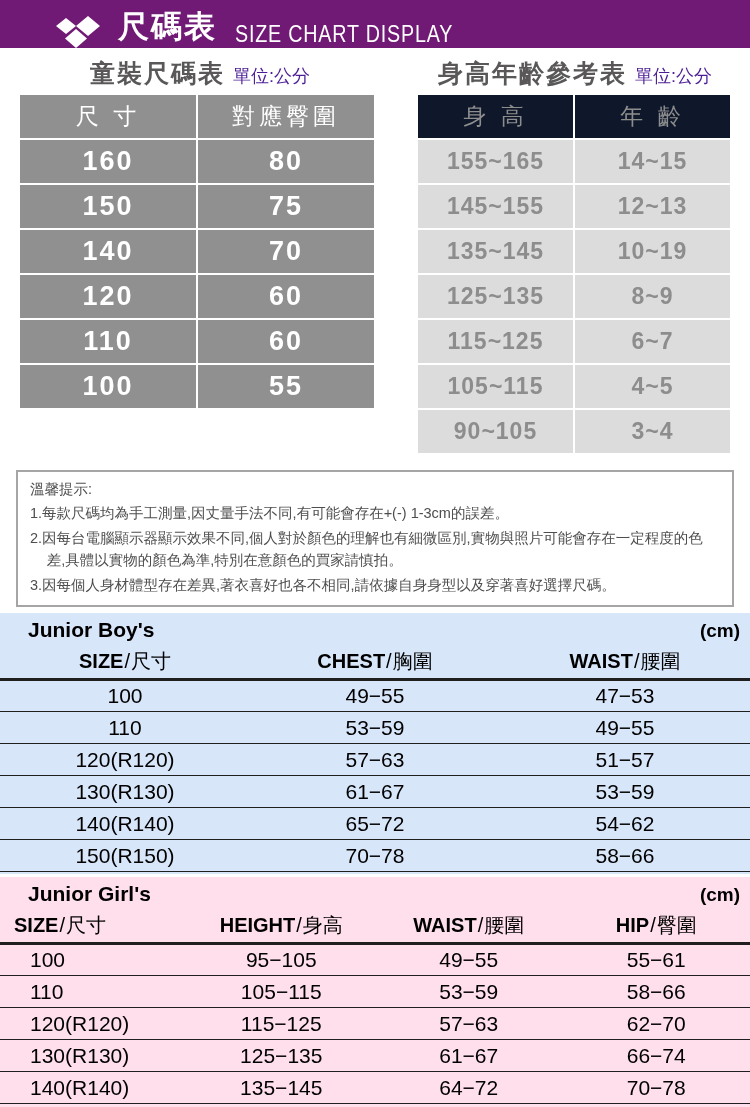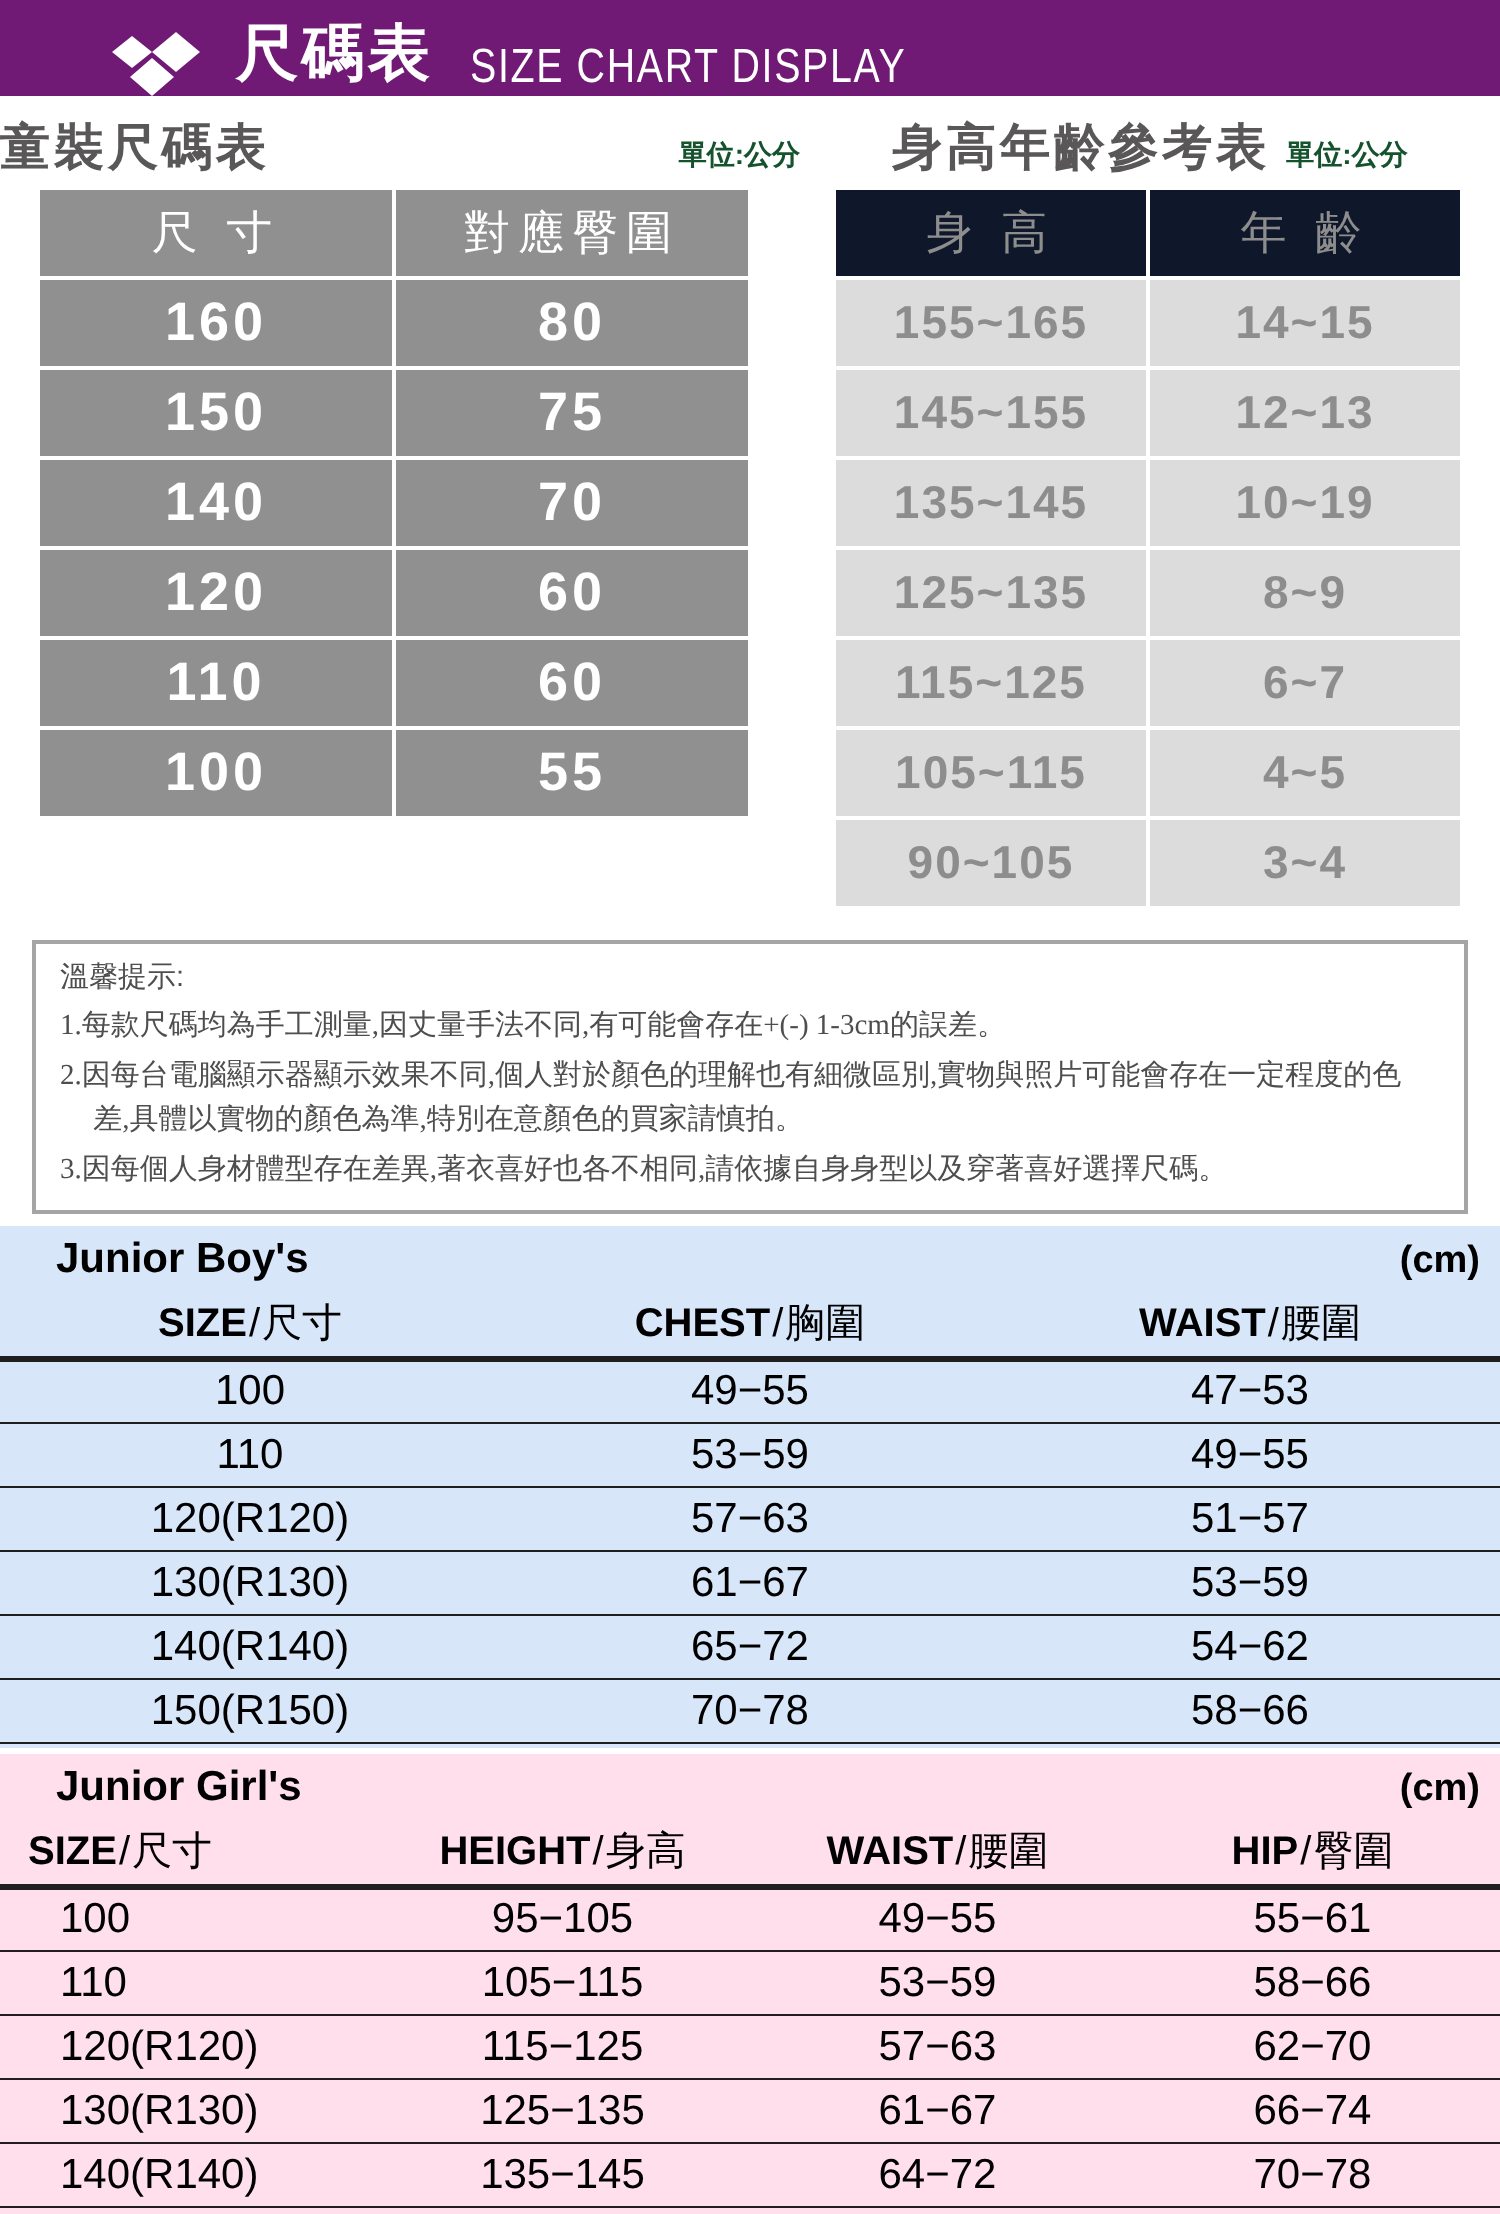--- a/index.html
+++ b/index.html
@@ -24,45 +24,45 @@
   }
   .topbar-sub {
     color:#fff; font-size:24px; font-weight:400;
     margin-left:18px; white-space:nowrap;
     transform: scaleX(.82); transform-origin:left center;
     letter-spacing:1px;
   }
   
   .titles-row { display:flex; padding-top:9px; }
   .title-block { display:flex; align-items:baseline; justify-content:center; }
-  .title-block.left { width:400px;justify-content:space-between; }
+  .title-block.left { width:400px; }
   .title-block.right { width:350px; }
   .tbl-title { font-size:25px; font-weight:bold; color:#595757; letter-spacing:2px; }
-  .tbl-unit  { font-size:14px; font-weight:bold; color:#14532d; margin-left:8px; }
+  .tbl-unit  { font-size:18px; font-weight:normal; color:#4c1d95; margin-left:8px; }
   
   .tables-row { display:flex; align-items:flex-start; margin-top:3px; }
   table.gray { border-collapse:separate; border-spacing:2px; }
   table.kids { margin-left:18px; width:358px; }
   table.ha   { margin-left:40px; width:316px; }
   table.gray th, table.gray td { text-align:center; height:43px; }
   table.kids th { background:#909090; color:#fff; font-weight:400; font-size:23px; letter-spacing:4px; }
   table.kids td { background:#909090; color:#fff; font-weight:bold; font-size:27px; letter-spacing:2px; }
   table.ha th { background:#0f172a; color:#8d8d8d; font-weight:400; font-size:23px; letter-spacing:4px; }
   table.ha td { background:#dcdcdc; color:#8d8d8d; font-weight:bold; font-size:23px; letter-spacing:1px; }
   table.gray col { width:50%; }
   
   .notice {
     margin:15px 16px 0 16px;
     border:2px solid #a5a5a5;
     padding:6px 16px 9px 12px;
     color:#4e4e4e;
     font-size:14.5px;
     line-height:1.55;
   }
-  .notice-item { padding-left:1.15em; text-indent:-1.15em; margin-top:2px;font-family:Liberation Serif, serif; }
+  .notice-item { padding-left:1.15em; text-indent:-1.15em; margin-top:2px; }
   
   .section { padding-top:3px; }
   .section.boys  { background:#d8e6f9; margin-top:6px; padding-bottom:2px; }
   .section.girls { background:#ffdfec; margin-top:3px; }
   .section-head { display:flex; justify-content:space-between; align-items:flex-end; padding:2px 10px 0 28px; }
   .section-title { font-size:21px; font-weight:bold; }
   .section-unit  { font-size:19px; font-weight:bold; }
   table.sz { width:100%; border-collapse:collapse; table-layout:fixed; }
   table.sz th {
     font-size:20px; padding:6px 0 3px 0;

